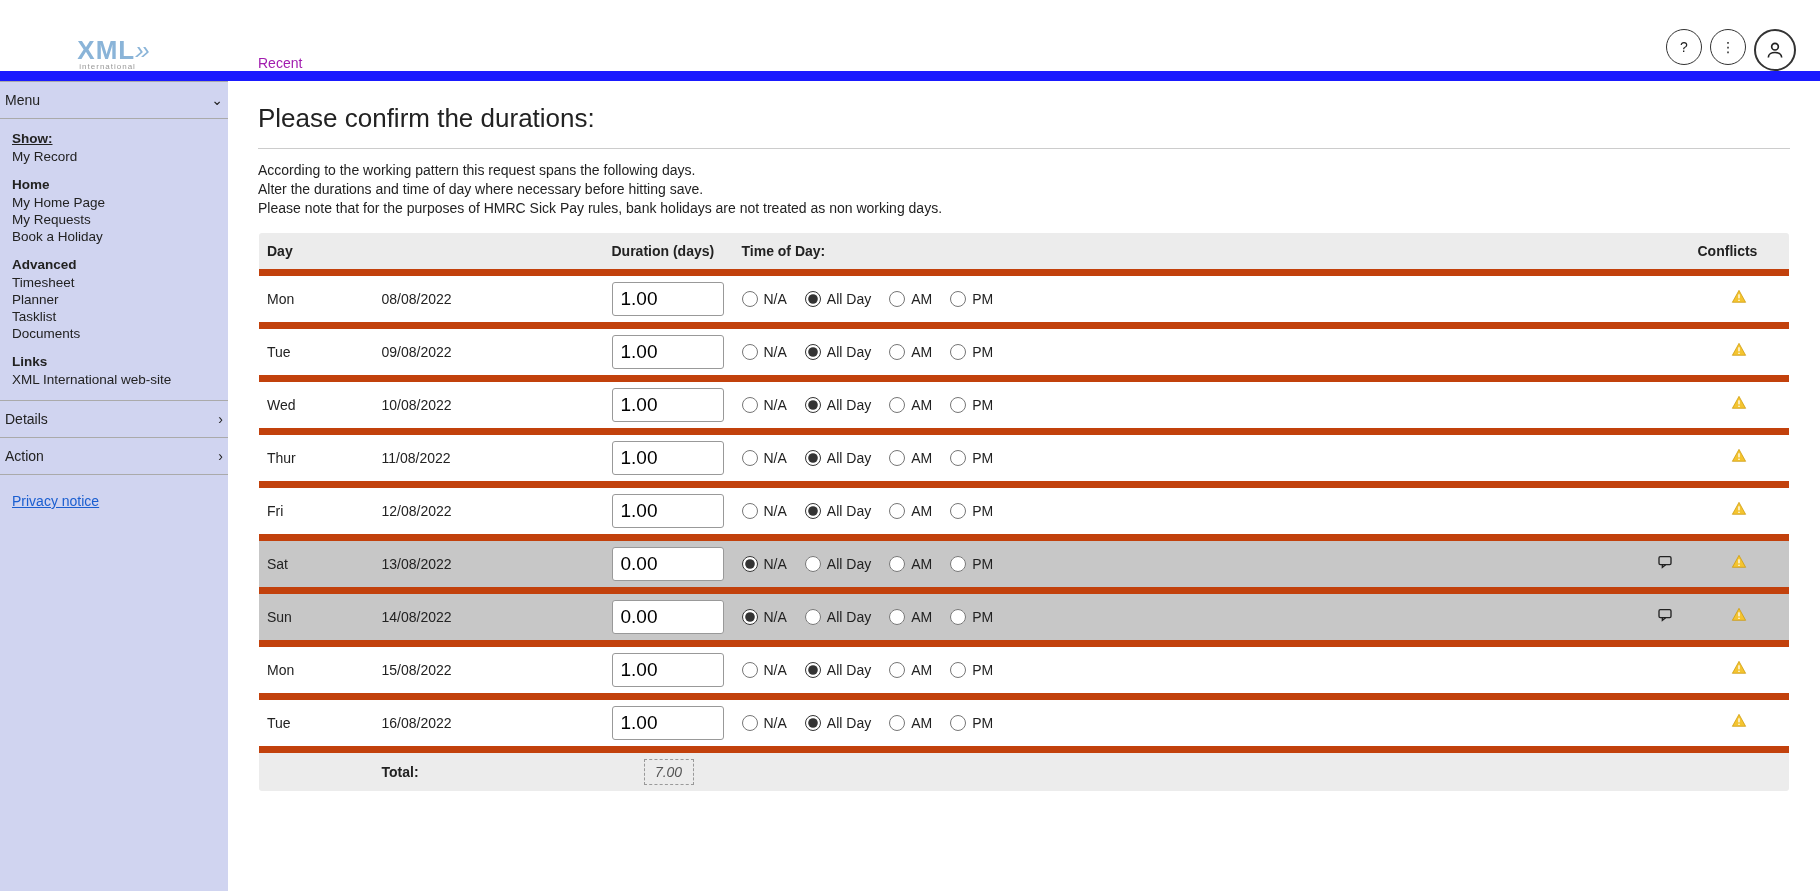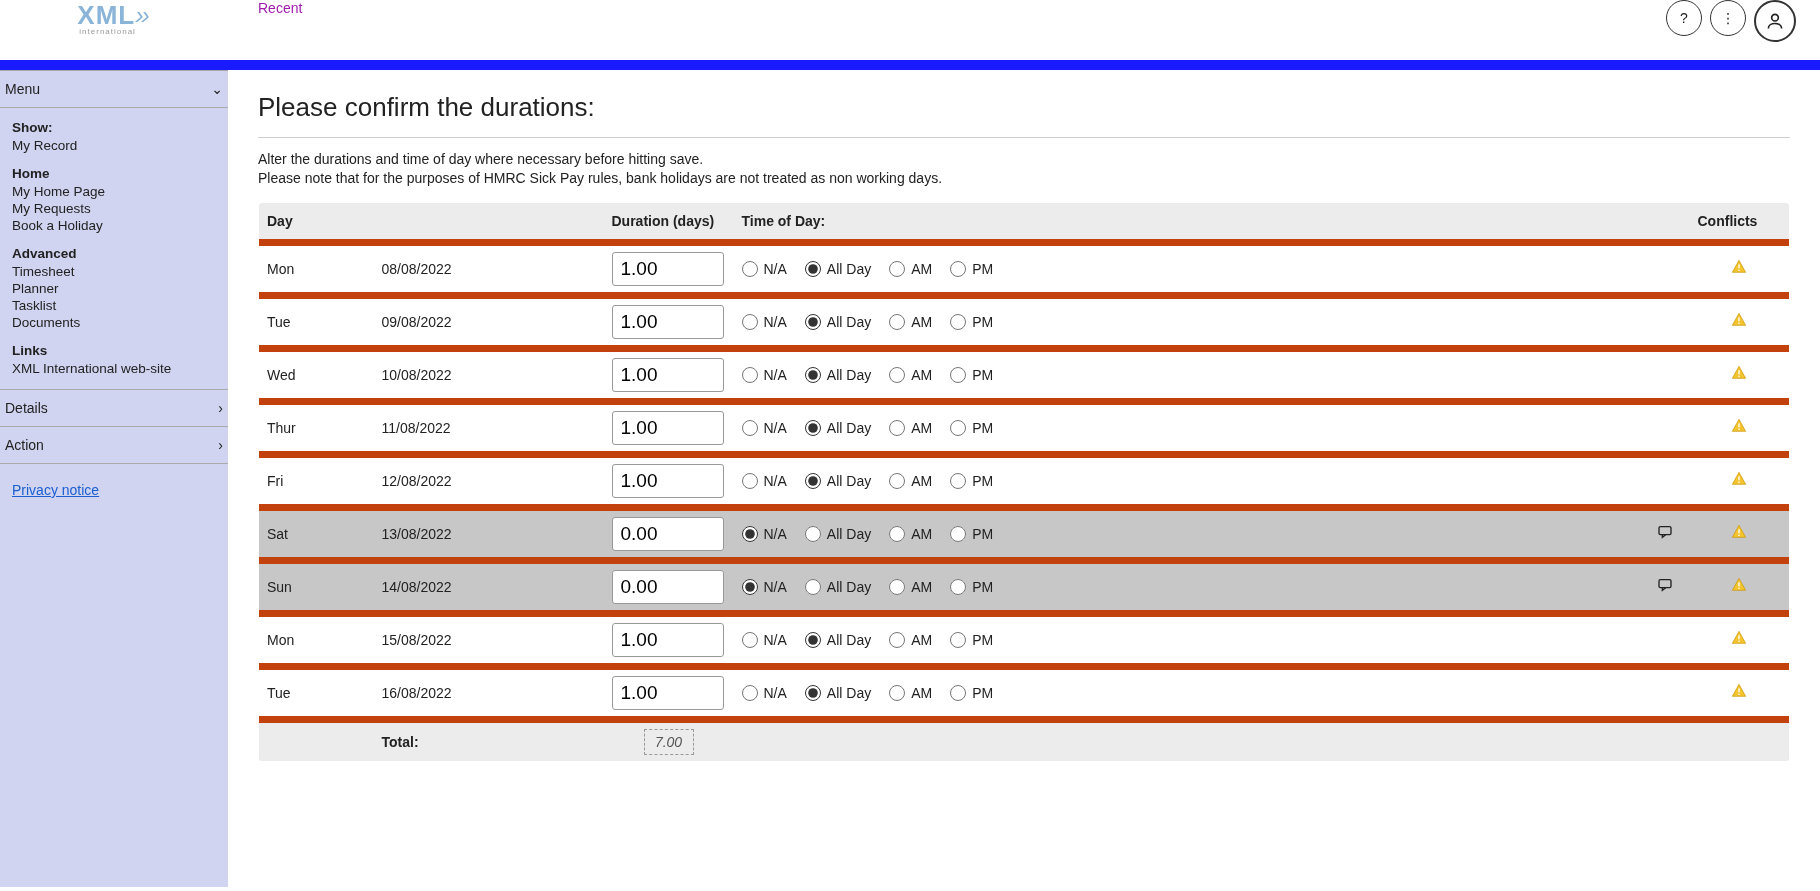--- a/index.html
+++ b/index.html
@@ -1,32 +1,32 @@
 <!DOCTYPE html>
 <html><head>
 <meta charset="utf-8">
 <style>
   * { box-sizing: border-box; margin: 0; padding: 0; }
   body { font-family: "Segoe UI", Arial, sans-serif; font-size: 14px; color: #222; }
-  .top { display: flex; align-items: flex-start; height: 60px; }
+  .top { display: flex; align-items: flex-end; height: 71px; }
   .logo { width: 228px; display: flex; align-items: center; justify-content: center; }
   .logo-text { color: #8ab4d8; font-size: 26px; font-weight: 300; letter-spacing: 1px; font-style: italic; }
   .logo-text b { font-weight: 700; font-style: normal; }
   .logo-sub { display: block; font-size: 8px; color: #999; letter-spacing: 1px; margin-top: -4px; margin-left: 2px;}
   .recent { color: #a21caf; padding-left: 30px; }
   .top-icons { margin-left: auto; display: flex; gap: 8px; padding-right: 24px; }
   .circ-icon { width: 36px; height: 36px; border: 1px solid #333; border-radius: 50%; display: flex; align-items: center; justify-content: center; cursor: pointer; }
   .circ-icon.big { width: 42px; height: 42px; border-width: 2px; }
   .bluebar { height: 10px; background: #1a1aff; }
   .container { display: flex; min-height: calc(100vh - 74px); }
   .sidebar { width: 228px; background: #d0d4f0; padding: 0; }
   .side-section { padding: 10px 5px; border-bottom: 1px solid #aaa; cursor: pointer; display:flex; justify-content:space-between; align-items:center;}
   .side-expand { padding: 8px 12px 12px; }
   .side-group-title { font-weight: bold; font-size: 13.5px; margin-top: 12px; margin-bottom: 2px; }
-  .side-group-title:first-child { margin-top: 4px; }
+  .side-group-title:first-child { margin-top: 4px; text-decoration: underline; }
   .side-link { font-size: 13.5px; padding: 1px 0; cursor: pointer; }
   .privacy { padding: 18px 12px; }
   .privacy a { color: #1a5ed0; text-decoration: underline; cursor: pointer; }
   .main { flex: 1; padding: 22px 30px; }
   .warn-line { display: flex; align-items: center; gap: 10px; margin-bottom: 22px; font-size: 14px; }
   h2 { font-weight: 400; font-size: 26px; margin-bottom: 14px; }
   hr { border: none; border-top: 1px solid #ccc; margin-bottom: 12px; }
   .desc p { font-size: 14px; line-height: 1.35; }
   table.days { width: 100%; border-collapse: collapse; margin-top: 14px; border: 1px solid #bbb; border-radius: 4px; overflow: hidden;}
   table.days th { background: #ececec; text-align: left; padding: 10px 8px; font-size: 14px; border-bottom: 1px solid #bbb;}
@@ -109,20 +109,21 @@
     </div>
     <div class="privacy">
       <a>Privacy notice</a>
     </div>
   </div>
 
   <div class="main">
     <h2>Please confirm the durations:</h2>
     <hr>
     <div class="desc">
+      <p>According to the working pattern this request spans the following days.</p>
       <p>Alter the durations and time of day where necessary before hitting save.</p>
       <p>Please note that for the purposes of HMRC Sick Pay rules, bank holidays are not treated as non working days.</p>
     </div>
 
     <table class="days">
       <thead>
         <tr>
           <th colspan="2" class="col-day">Day</th>
           <th class="col-dur">Duration (days)</th>
           <th class="col-time">Time of Day:</th>

